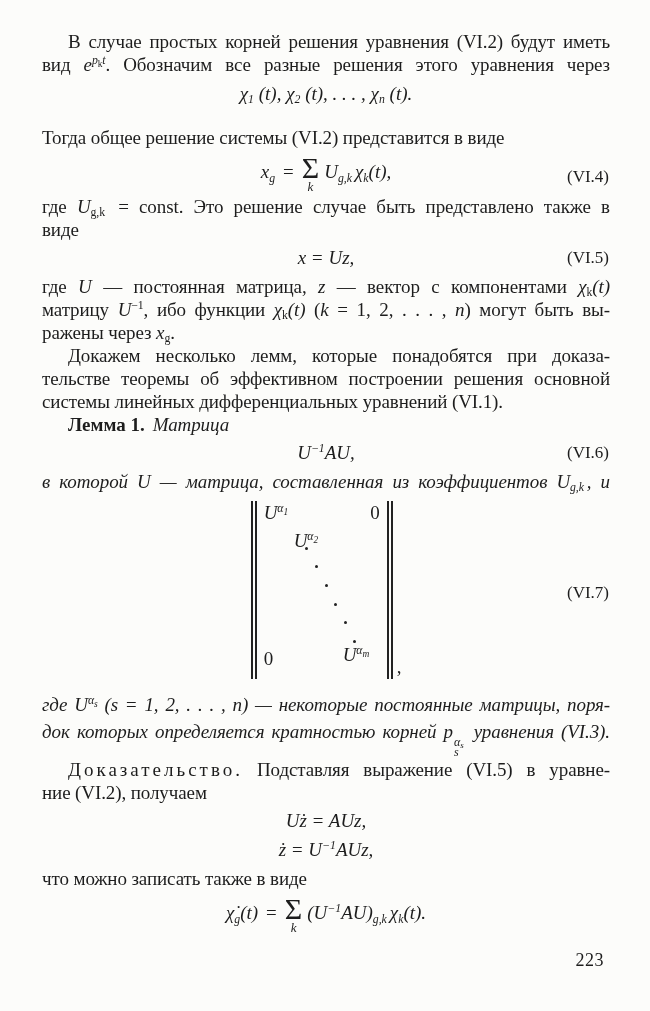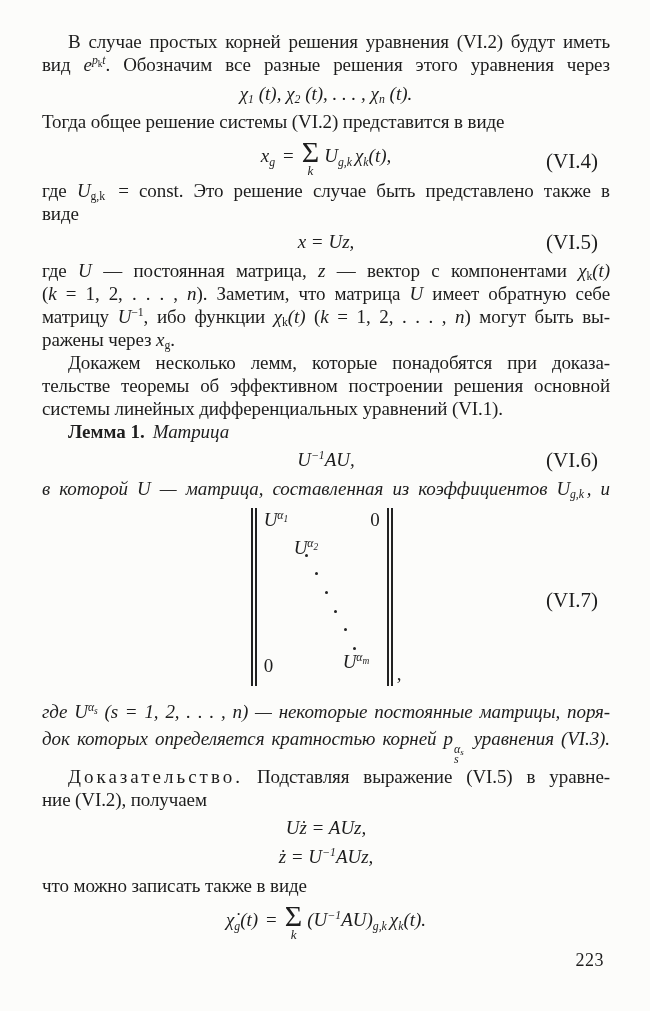--- a/index.html
+++ b/index.html
@@ -12,22 +12,22 @@
   .ind{text-indent:26px}
   .itl{font-style:italic}
   .tall{line-height:27px}
   i{font-style:italic}
   sub,sup{line-height:0;font-size:62%}
   sub{vertical-align:-0.28em}
   sup{vertical-align:0.6em}
   sub[data-bind="sym.gk"]{margin-right:3px}
   .tiny{font-size:80%;vertical-align:-0.35em}
   .disp{position:relative;font-size:19px;line-height:24px;text-align:center;font-style:italic;margin:5px 0}
-  .chis{margin:6px 0 4px}
-  .eqlabel{position:absolute;right:12px;top:50%;transform:translateY(-50%);font-style:normal;font-size:21px}
+  .chis{margin:6px 0 20px}
+  .eqlabel{position:absolute;right:1px;top:50%;transform:translateY(-50%);font-style:normal;font-size:17px}
   .f4{margin:6px 0 2px}
   .f4 .eqlabel{top:10px;transform:none}
   .rel{margin:0 8px;font-style:normal}
   .bigop{display:inline-flex;flex-direction:column;align-items:center;vertical-align:middle;margin:0 5px 0 0}
   .bigop .op{font-size:30px;line-height:26px;font-style:normal}
   .bigop .under{font-size:13px;line-height:12px;font-style:italic}
   .lem{margin-right:8px;font-style:normal;letter-spacing:0}
   .lemword{}
   .proof{letter-spacing:3px}
   .matd{margin:8px 0 6px}
@@ -66,21 +66,20 @@
         <span class="op" data-bind="sym.sum">Σ</span>
         <span class="under"><i data-bind="sym.k">k</i></span>
       </span><i data-bind="sym.U">U</i><sub data-bind="sym.gk">g,k</sub><i data-bind="sym.chi">χ</i><sub data-bind="sym.k">k</sub><i data-bind="formulas.vi4.tail">(t),</i><span class="eqlabel" data-bind="formulas.vi4.label">(VI.4)</span></div>
 
   <div class="line"><span data-bind="text.p3l1a">где </span><i data-bind="sym.U">U</i><sub data-bind="sym.gk">g,k</sub><span data-bind="text.p3l1b"> = const. Это решение случае быть представлено также в</span></div>
   <div class="line endl" data-bind="text.p3l2">виде</div>
 
   <div class="disp"><i data-bind="formulas.vi5.body">x = Uz,</i><span class="eqlabel" data-bind="formulas.vi5.label">(VI.5)</span></div>
 
   <div class="line"><span data-bind="text.p4l1a">где </span><i data-bind="sym.U">U</i><span data-bind="text.p4l1b"> — постоянная матрица, </span><i data-bind="sym.z">z</i><span data-bind="text.p4l1c"> — вектор с компонентами </span><i data-bind="sym.chi">χ</i><sub data-bind="sym.k">k</sub><i data-bind="sym.tparen">(t)</i></div>
-  <div class="line"><span data-bind="text.p4l2a">(</span><i data-bind="sym.k">k</i><span data-bind="text.p4l2b"> = 1, 2, . . . , </span><i data-bind="sym.n">n</i><span data-bind="text.p4l2c">). Заметим, что матрица </span><i data-bind="sym.U">U</i><span data-bind="text.p4l2d"> имеет обратную себе</span></div>
   <div class="line"><span data-bind="text.p4l3a">матрицу </span><i data-bind="sym.U">U</i><sup data-bind="sym.minus1">−1</sup><span data-bind="text.p4l3b">, ибо функции </span><i data-bind="sym.chi">χ</i><sub data-bind="sym.k">k</sub><i data-bind="sym.tparen">(t)</i><span data-bind="text.p4l3c"> (</span><i data-bind="sym.k">k</i><span data-bind="text.p4l2b"> = 1, 2, . . . , </span><i data-bind="sym.n">n</i><span data-bind="text.p4l3d">) могут быть вы-</span></div>
   <div class="line endl"><span data-bind="text.p4l4a">ражены через </span><i data-bind="sym.x">x</i><sub data-bind="sym.g">g</sub><span data-bind="text.p4l4b">.</span></div>
 
   <div class="line ind" data-bind="text.p5l1">Докажем несколько лемм, которые понадобятся при доказа-</div>
   <div class="line" data-bind="text.p5l2">тельстве теоремы об эффективном построении решения основной</div>
   <div class="line endl" data-bind="text.p5l3">системы линейных дифференциальных уравнений (VI.1).</div>
 
   <div class="line endl ind"><b class="lem" data-bind="text.lemma_head">Лемма 1.</b><i class="lemword" data-bind="text.lemma_tail">Матрица</i></div>
 
   <div class="disp"><i data-bind="sym.U">U</i><sup data-bind="sym.minus1">−1</sup><i data-bind="formulas.vi6.tail">AU,</i><span class="eqlabel" data-bind="formulas.vi6.label">(VI.6)</span></div>

